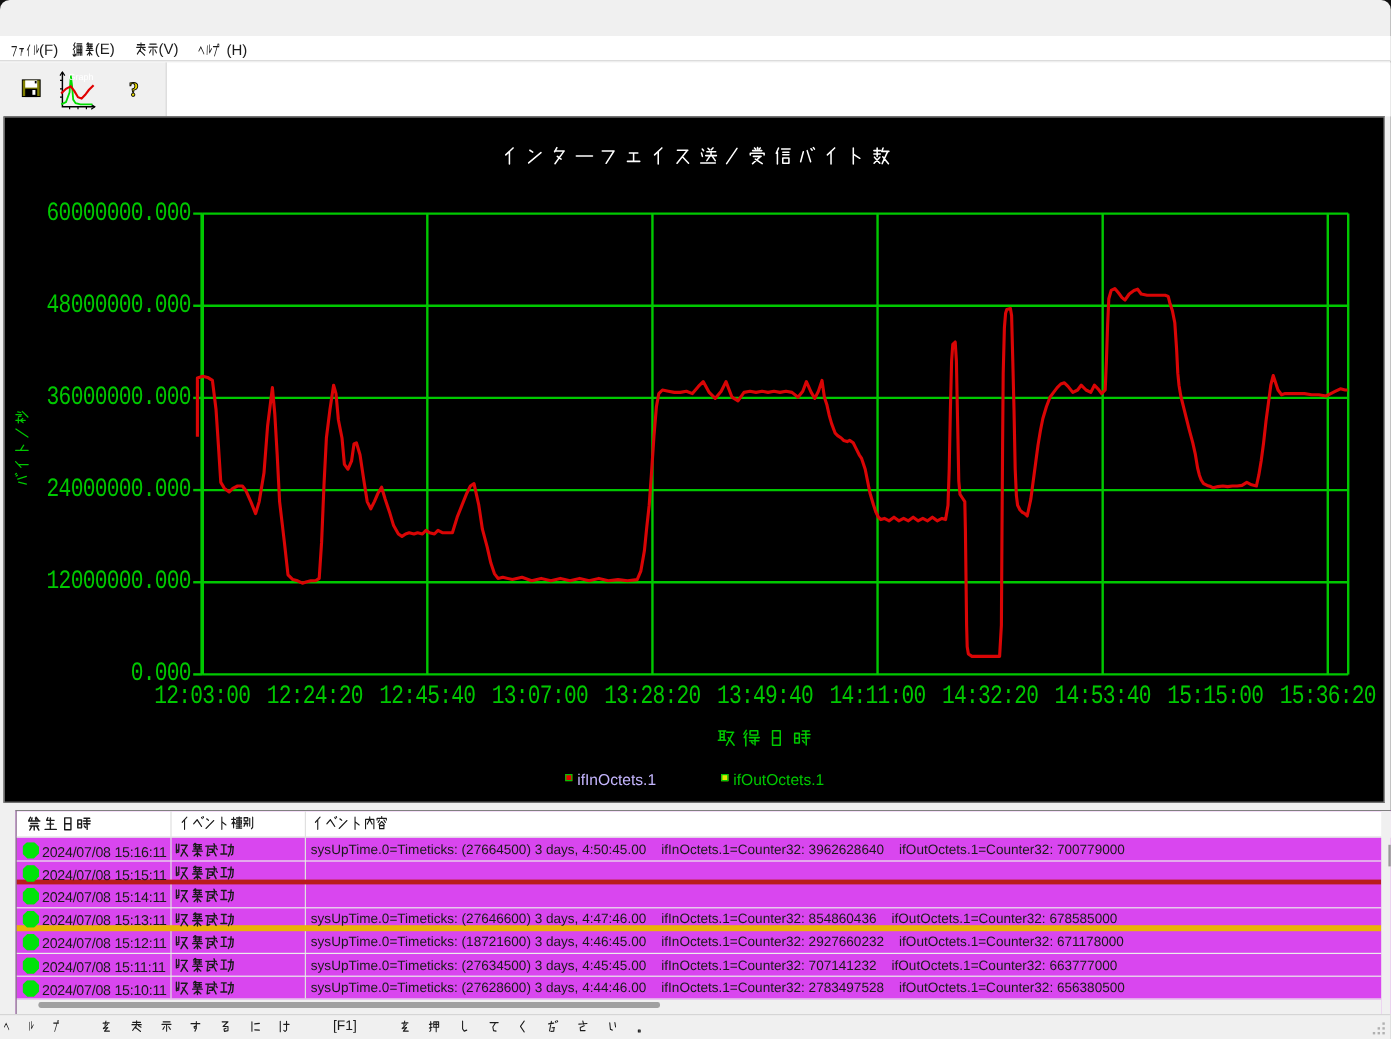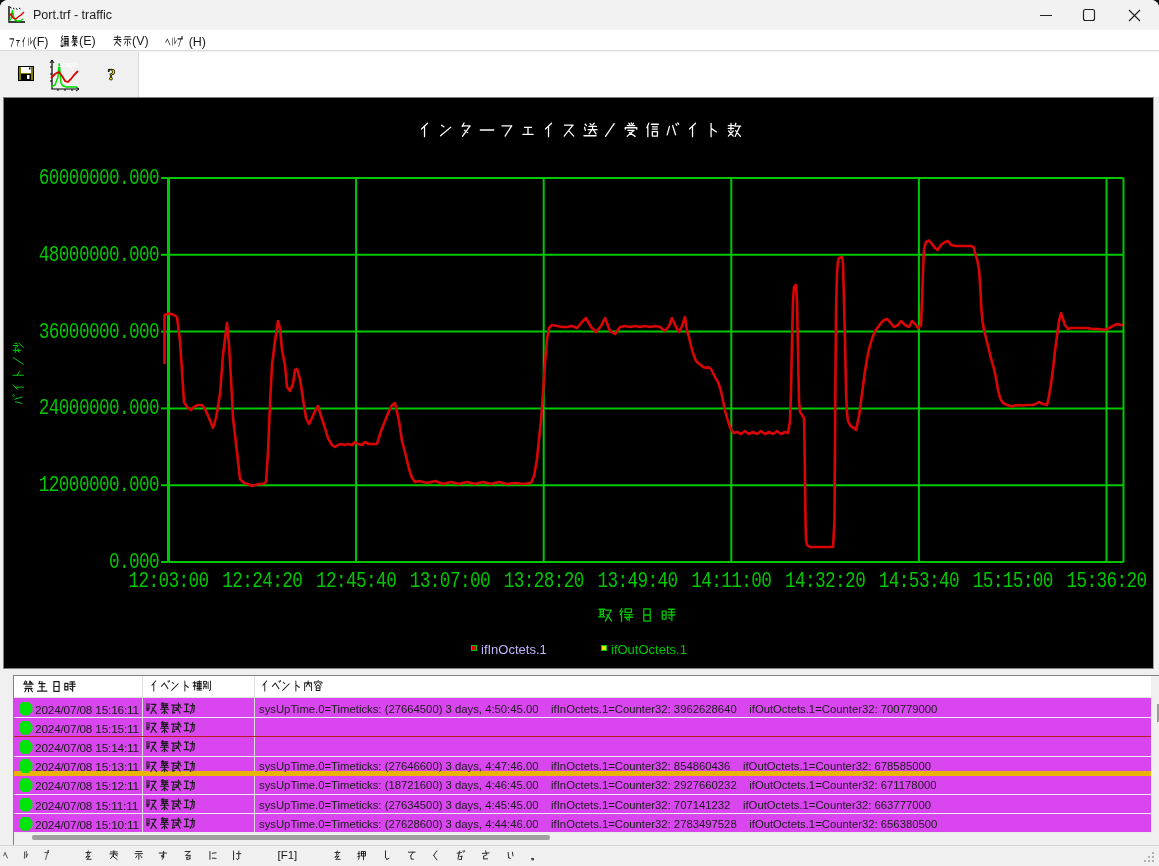--- a/index.html
+++ b/index.html
@@ -1,33 +1,19 @@
 <!DOCTYPE html>
 <html><head><meta charset="utf-8"><style>
 *{margin:0;padding:0;box-sizing:border-box}
 html,body{width:1159px;height:866px;overflow:hidden;background:#111;
  font-family:"Liberation Sans",sans-serif;}
 .win{position:absolute;inset:0;background:#f0f0f0;border-radius:8px 8px 0 0;overflow:hidden}
 .abs{position:absolute}
 </style></head><body>
 <div class="win">
-<div class="abs" style="left:0;top:0;width:1159px;height:30px;background:#f2f2f2">
-<svg class="abs" style="left:8px;top:6px" width="18" height="17" viewBox="0 0 18 17">
-<path d="M1,0 L1,16 L17,16" stroke="#000" stroke-width="1.4" fill="none"></path>
-<path d="M2,1 l1.5,1 M5,2 l1.5,1 M8,2.5 l1.5,1 M11,2 l1.5,1" stroke="#000" stroke-width="1"></path>
-<path d="M1,15 L3,13 L4.5,4 L5.5,10 L7,14 L9,15 L12,15 L15,13" stroke="#00d000" stroke-width="1.4" fill="none"></path>
-<path d="M1,10 L3,8 L5,12 L8,13 L10,11 L13,9 L16,6" stroke="#dd0000" stroke-width="1.4" fill="none"></path>
-</svg>
-<div class="abs" style="left:33px;top:8px;font-size:12.5px;color:#1b1b1b">Port.trf - traffic</div>
-<svg class="abs" style="left:1033px;top:0" width="126" height="30" viewBox="0 0 126 30">
-<line x1="7" y1="15.5" x2="19" y2="15.5" stroke="#222" stroke-width="1.2"></line>
-<rect x="50.5" y="9.5" width="11" height="11" fill="none" stroke="#222" stroke-width="1.2" rx="2"></rect>
-<path d="M96,10 L107,21 M107,10 L96,21" stroke="#222" stroke-width="1.2"></path>
-</svg>
-</div>
 <div class="abs" style="left:0;top:30px;width:1159px;height:21px;background:#fff;border-bottom:1px solid #dcdcdc">
 <div class="abs" style="left:9px;top:6px;color:#1b1b1b"><span style="display:inline-flex;align-items:flex-start;column-gap:0px;vertical-align:top">
           <svg style="display:inline-block;vertical-align:top" width="5.9" height="12.0" viewBox="0 0 100 100" preserveAspectRatio="none">
             <path d="M14,24 L82,24M82,24 L36,88" fill="none" stroke="#1b1b1b" stroke-width="9" stroke-linecap="round" stroke-linejoin="round"></path>
           </svg>
           <svg style="display:inline-block;vertical-align:top" width="5.9" height="12.0" viewBox="0 0 100 100" preserveAspectRatio="none">
             <path d="M22,38 L80,38M62,38 L58,58M50,38 L42,84" fill="none" stroke="#1b1b1b" stroke-width="9" stroke-linecap="round" stroke-linejoin="round"></path>
           </svg>
           <svg style="display:inline-block;vertical-align:top" width="5.9" height="12.0" viewBox="0 0 100 100" preserveAspectRatio="none">
             <path d="M66,12 L28,48M46,32 L46,88" fill="none" stroke="#1b1b1b" stroke-width="9" stroke-linecap="round" stroke-linejoin="round"></path>
@@ -296,21 +282,21 @@
             </svg>
             <svg style="display:inline-block;vertical-align:top" width="12.6" height="13.0" viewBox="0 0 100 100" preserveAspectRatio="none">
               <path d="M12,24 L82,24M28,24 L21,86M21,86 L38,80M36,44 L56,44 L56,64 L36,64M66,8 L71,20M70,24 L64,56 L80,86M80,36 L88,46" fill="none" stroke="#1b1b1b" stroke-width="9" stroke-linecap="round" stroke-linejoin="round"></path>
             </svg>
             <svg style="display:inline-block;vertical-align:top" width="12.6" height="13.0" viewBox="0 0 100 100" preserveAspectRatio="none">
               <path d="M12,16 L44,16M28,16 L28,74M8,74 L48,74M56,28 L92,28M76,12 L72,58 L58,88M90,28 L86,74 L78,80" fill="none" stroke="#1b1b1b" stroke-width="9" stroke-linecap="round" stroke-linejoin="round"></path>
             </svg>
           </span></div>
 <div class="abs" style="left:245px;top:3.5px;font-size:11.3px;color:#1b1b1b;white-space:pre">sysUpTime.0=Timeticks: (27664500) 3 days, 4:50:45.00    ifInOctets.1=Counter32: 3962628640    ifOutOctets.1=Counter32: 700779000</div>
 </div>
-<div class="abs" style="left:0;top:42.2px;width:1137px;height:19.2px;border-bottom:1px solid #b91c1c">
+<div class="abs" style="left:0;top:42.2px;width:1137px;height:19.2px;border-bottom:4px solid #b91c1c">
 <div class="abs" style="left:4.5px;top:2.5px;width:14px;height:14px;clip-path:polygon(30% 0,70% 0,100% 30%,100% 70%,70% 100%,30% 100%,0 70%,0 30%);background:#00e40a"></div>
 <div class="abs" style="left:21px;top:3.5px;font-size:11.8px;letter-spacing:-0.18px;color:#1b1b1b">2024/07/08 15:15:11</div>
 <div class="abs" style="left:131px;top:3px"><span style="display:inline-flex;align-items:flex-start;column-gap:0px;vertical-align:top">
             <svg style="display:inline-block;vertical-align:top" width="12.6" height="13.0" viewBox="0 0 100 100" preserveAspectRatio="none">
               <path d="M16,12 L16,66M32,12 L32,50M16,50 L32,50M16,66 L32,60M48,18 L88,18M86,18 L46,88M58,46 L90,88" fill="none" stroke="#1b1b1b" stroke-width="9" stroke-linecap="round" stroke-linejoin="round"></path>
             </svg>
             <svg style="display:inline-block;vertical-align:top" width="12.6" height="13.0" viewBox="0 0 100 100" preserveAspectRatio="none">
               <path d="M36,6 L26,16M28,14 L78,14M28,28 L78,28M28,42 L78,42M40,6 L40,42M64,14 L64,42M20,56 L84,56M52,42 L52,90M52,66 L30,86M52,66 L74,86" fill="none" stroke="#1b1b1b" stroke-width="9" stroke-linecap="round" stroke-linejoin="round"></path>
             </svg>
             <svg style="display:inline-block;vertical-align:top" width="12.6" height="13.0" viewBox="0 0 100 100" preserveAspectRatio="none">

